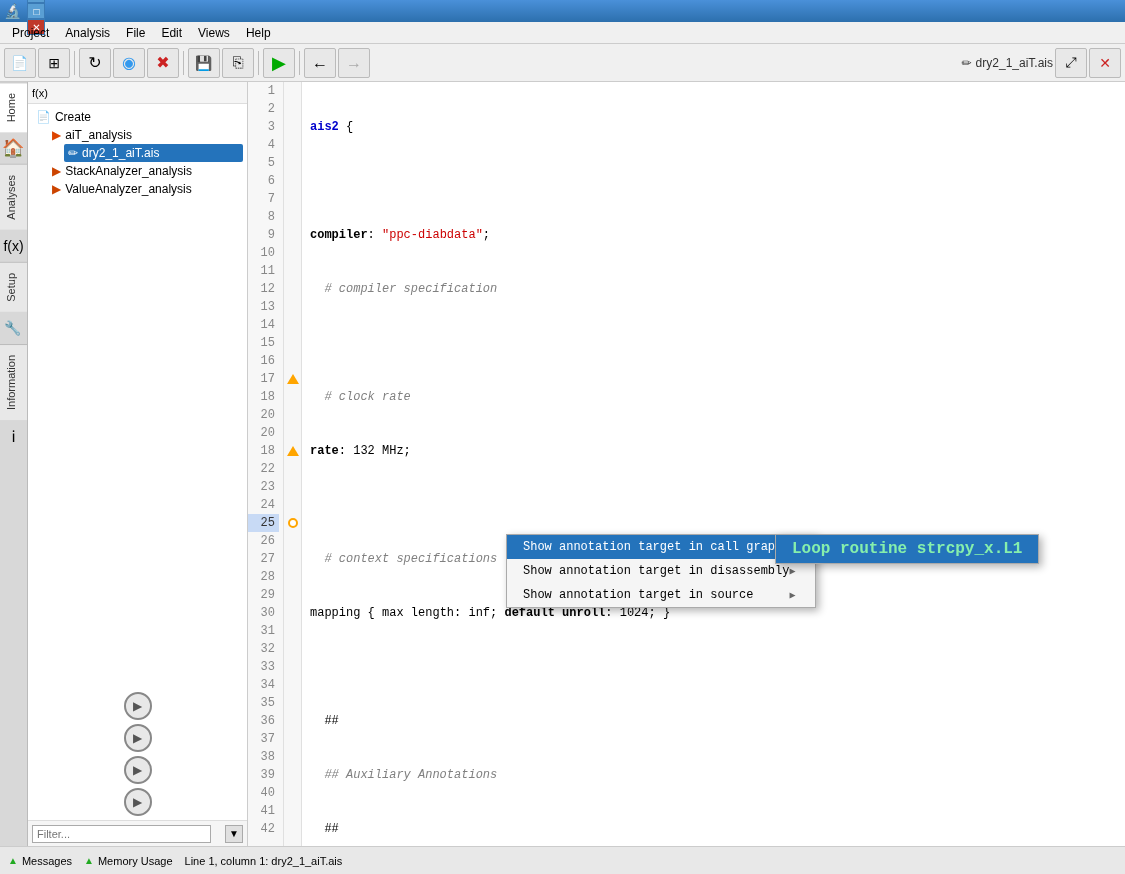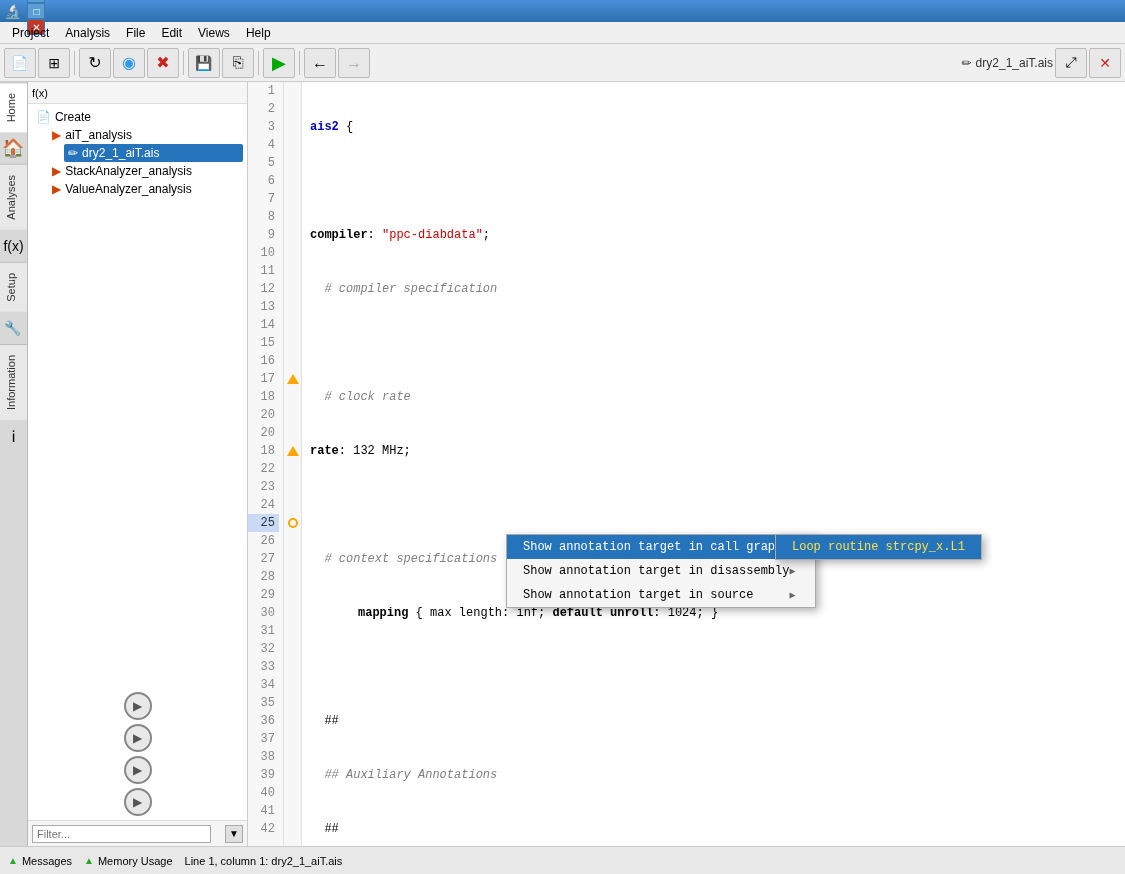--- a/index.html
+++ b/index.html
@@ -206,23 +206,24 @@
       left: 527px;
       background: white;
       border: 1px solid #aaa;
       box-shadow: 3px 3px 8px rgba(0,0,0,0.3);
       z-index: 101;
       min-width: 200px;
     }
     .sub-item {
       padding: 5px 16px;
       cursor: pointer;
-      font-size: 12px;
+      font-size: 16px;
       background: #2473bb;
-      color: #fde047;
+      color: #86efac;
+      font-weight: bold;
     }
 
     
     #side-tabs {
       width: 28px;
       display: flex;
       flex-direction: column;
       background: #d8d8d8;
       border-right: 1px solid #bbb;
     }
@@ -485,21 +486,21 @@
       <div id="code-content">
         <div class="code-line"><span style="color:#0000cc;font-weight:bold;">ais2</span> {</div>
         <div class="code-line"></div>
         <div class="code-line">  <span style="font-weight:bold;">compiler</span>: <span style="color:#cc0000;">"ppc-diabdata"</span>;</div>
         <div class="code-line comment">  # compiler specification</div>
         <div class="code-line"></div>
         <div class="code-line comment">  # clock rate</div>
         <div class="code-line">  <span style="font-weight:bold;">rate</span>: 132 MHz;</div>
         <div class="code-line"></div>
         <div class="code-line comment">  # context specifications</div>
-        <div class="code-line">  <span style="font-weight:bold;margin-left:48px;">mapping</span> { <span style="font-weight:normal;">max length</span>: inf; <span style="font-weight:bold;">default unroll</span>: 1024; }</div>
+        <div class="code-line">  <span style="font-weight:normal;">mapping</span> { <span style="font-weight:normal;">max length</span>: inf; <span style="font-weight:bold;">default unroll</span>: 1024; }</div>
         <div class="code-line"></div>
         <div class="code-line">  ##</div>
         <div class="code-line comment">  ## Auxiliary Annotations</div>
         <div class="code-line">  ##</div>
         
         
         
         
         
         

